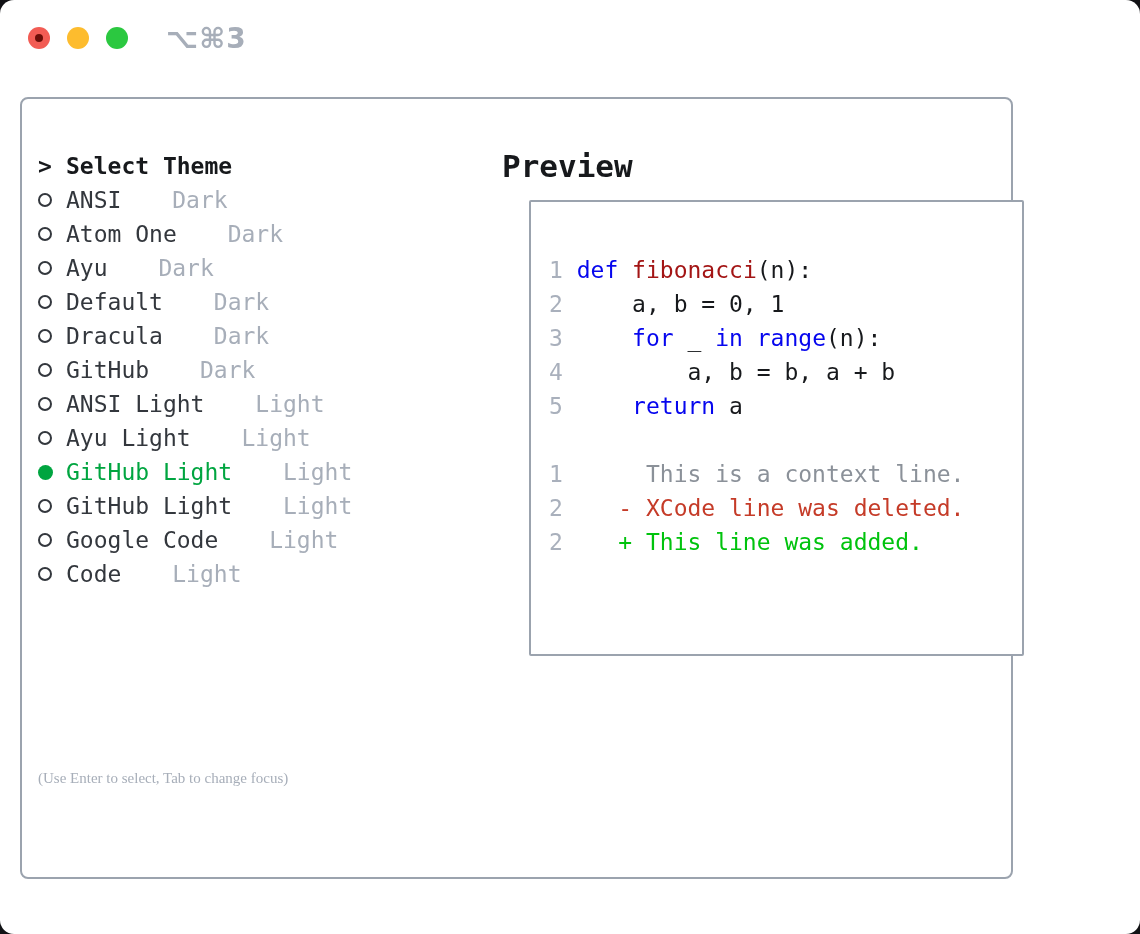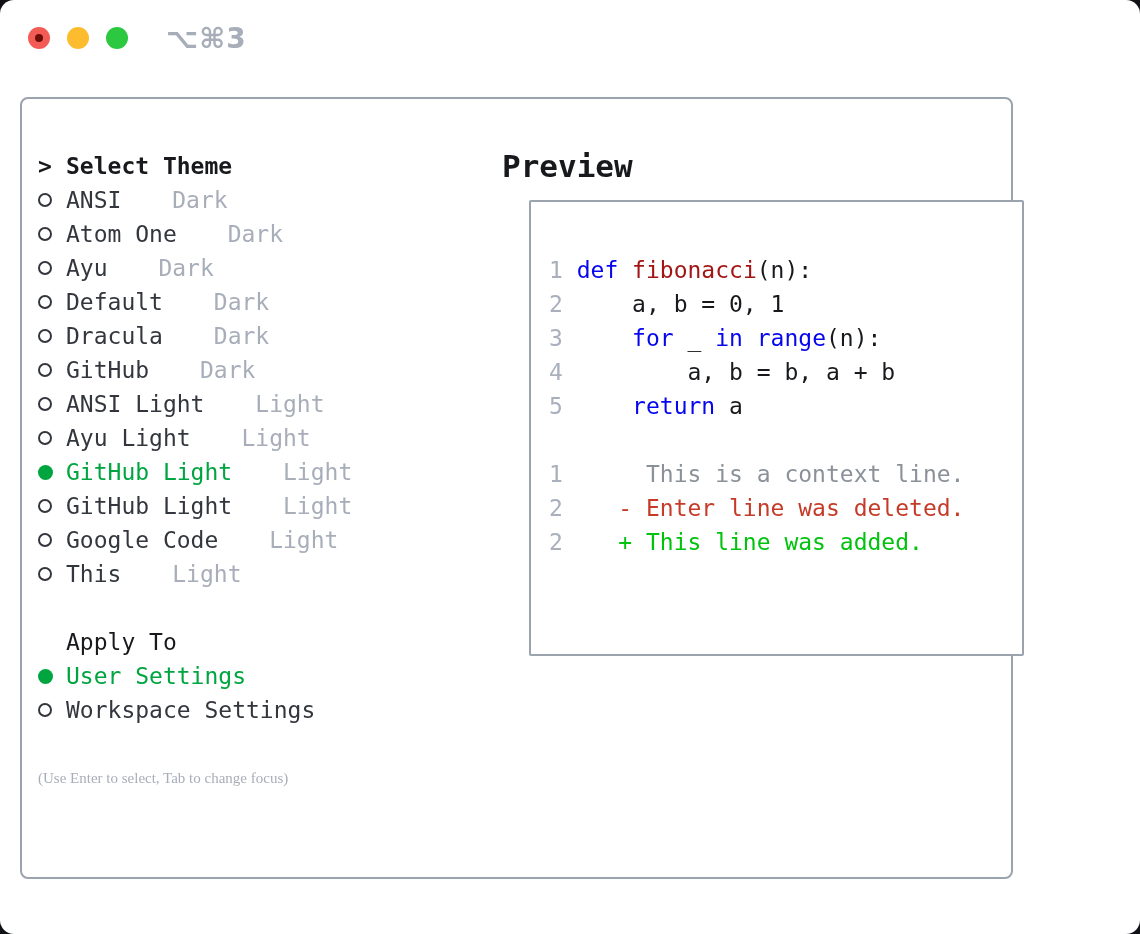--- a/index.html
+++ b/index.html
@@ -109,49 +109,39 @@
           <div class="row"><span class="marker"><span class="circle"></span></span><span class="label">Atom One</span><span class="variant"> Dark</span></div>
           <div class="row"><span class="marker"><span class="circle"></span></span><span class="label">Ayu</span><span class="variant"> Dark</span></div>
           <div class="row"><span class="marker"><span class="circle"></span></span><span class="label">Default</span><span class="variant"> Dark</span></div>
           <div class="row"><span class="marker"><span class="circle"></span></span><span class="label">Dracula</span><span class="variant"> Dark</span></div>
           <div class="row"><span class="marker"><span class="circle"></span></span><span class="label">GitHub</span><span class="variant"> Dark</span></div>
           <div class="row"><span class="marker"><span class="circle"></span></span><span class="label">ANSI Light</span><span class="variant"> Light</span></div>
           <div class="row"><span class="marker"><span class="circle"></span></span><span class="label">Ayu Light</span><span class="variant"> Light</span></div>
           <div class="row"><span class="marker"><span class="circle sel"></span></span><span class="label sel">GitHub Light</span><span class="variant"> Light</span></div>
           <div class="row"><span class="marker"><span class="circle"></span></span><span class="label">GitHub Light</span><span class="variant"> Light</span></div>
           <div class="row"><span class="marker"><span class="circle"></span></span><span class="label">Google Code</span><span class="variant"> Light</span></div>
-          <div class="row"><span class="marker"><span class="circle"></span></span><span class="label">This</span><span class="variant"> Light</span></div>
+          <div class="row"><span class="marker"><span class="circle"></span></span><span class="label">Code</span><span class="variant"> Light</span></div>
         </div>
     </div>
 
-    <div class="apply-col">
-      <div class="row">
-        <span class="marker"></span>
-        <span class="subheader">Apply To</span>
-      </div>
-      <div id="apply-options">
-          <div class="row"><span class="marker"><span class="circle sel"></span></span><span class="label sel">User Settings</span></div>
-          <div class="row"><span class="marker"><span class="circle"></span></span><span class="label">Workspace Settings</span></div>
-        </div>
-    </div>
 
     <div class="hint">(Use Enter to select, Tab to change focus)</div>
 
     <div class="right-header">Preview</div>
 
     <div class="preview-box">
       <div id="code-lines">
           <div class="pline"><span class="num">1 </span><span class="seg c-kw">def</span><span class="seg c-plain"> </span><span class="seg c-fn">fibonacci</span><span class="seg c-plain">(n):</span></div>
           <div class="pline"><span class="num">2 </span><span class="seg c-plain">    a, b = 0, 1</span></div>
           <div class="pline"><span class="num">3 </span><span class="seg c-plain">    </span><span class="seg c-kw">for</span><span class="seg c-plain"> _ </span><span class="seg c-kw">in</span><span class="seg c-plain"> </span><span class="seg c-kw">range</span><span class="seg c-plain">(n):</span></div>
           <div class="pline"><span class="num">4 </span><span class="seg c-plain">        a, b = b, a + b</span></div>
           <div class="pline"><span class="num">5 </span><span class="seg c-plain">    </span><span class="seg c-kw">return</span><span class="seg c-plain"> a</span></div>
         </div>
       <div class="blank-line"></div>
       <div id="diff-lines">
           <div class="pline"><span class="num">1 </span><span class="seg c-ctx">     This is a context line.</span></div>
-          <div class="pline"><span class="num">2 </span><span class="seg c-del">   - Enter line was deleted.</span></div>
+          <div class="pline"><span class="num">2 </span><span class="seg c-del">   - XCode line was deleted.</span></div>
           <div class="pline"><span class="num">2 </span><span class="seg c-add">   + This line was added.</span></div>
         </div>
     </div>
 
   </div>
 </div>
 
 </body></html>

